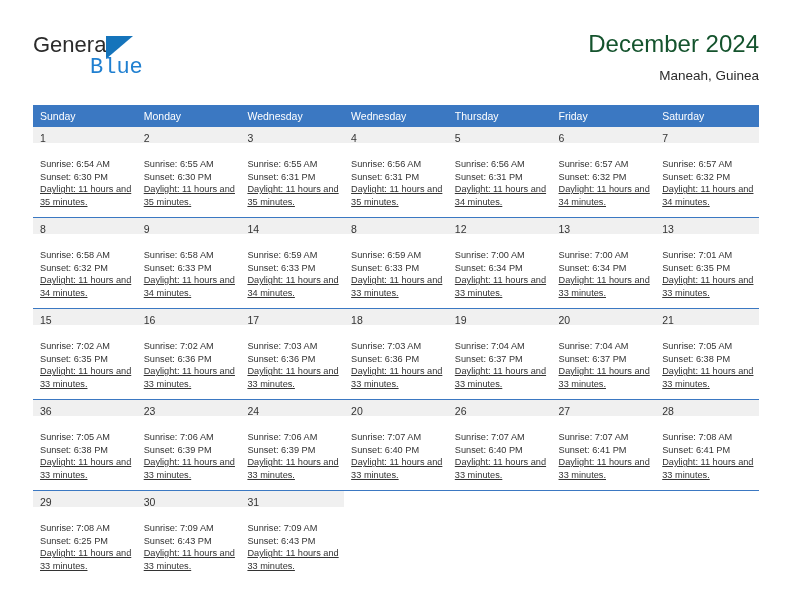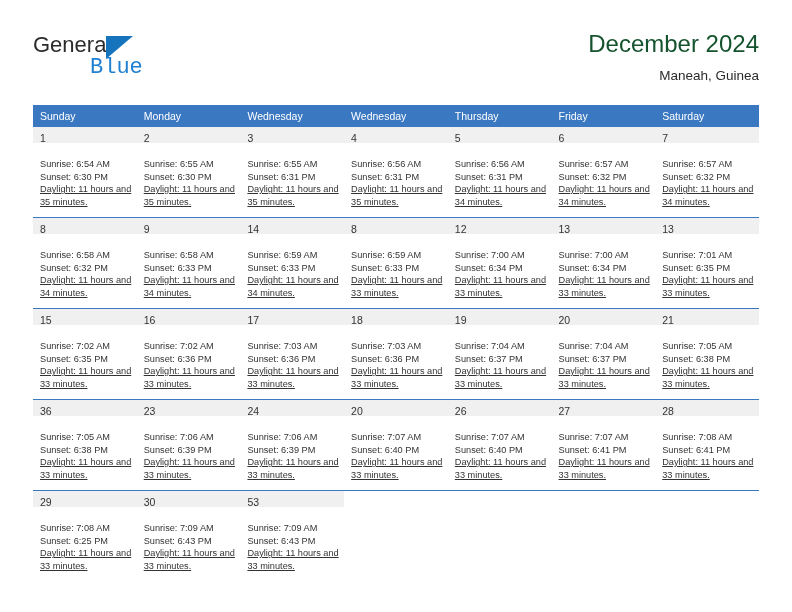--- a/index.html
+++ b/index.html
@@ -487,21 +487,21 @@
               <div class="daynum-band"><span class="daynum">30</span></div>
               <div class="dayinfo">
                 <div>Sunrise: 7:09 AM</div>
                 <div>Sunset: 6:43 PM</div>
                 <div class="daylight-line">Daylight: 11 hours and 33 minutes.</div>
               </div>
             </div>
           </td>
           <td>
             <div class="daycell filled">
-              <div class="daynum-band"><span class="daynum">53</span></div>
+              <div class="daynum-band"><span class="daynum">31</span></div>
               <div class="dayinfo">
                 <div>Sunrise: 7:09 AM</div>
                 <div>Sunset: 6:43 PM</div>
                 <div class="daylight-line">Daylight: 11 hours and 33 minutes.</div>
               </div>
             </div>
           </td>
           <td>
             <div class="empty-cell"></div>
           </td>

